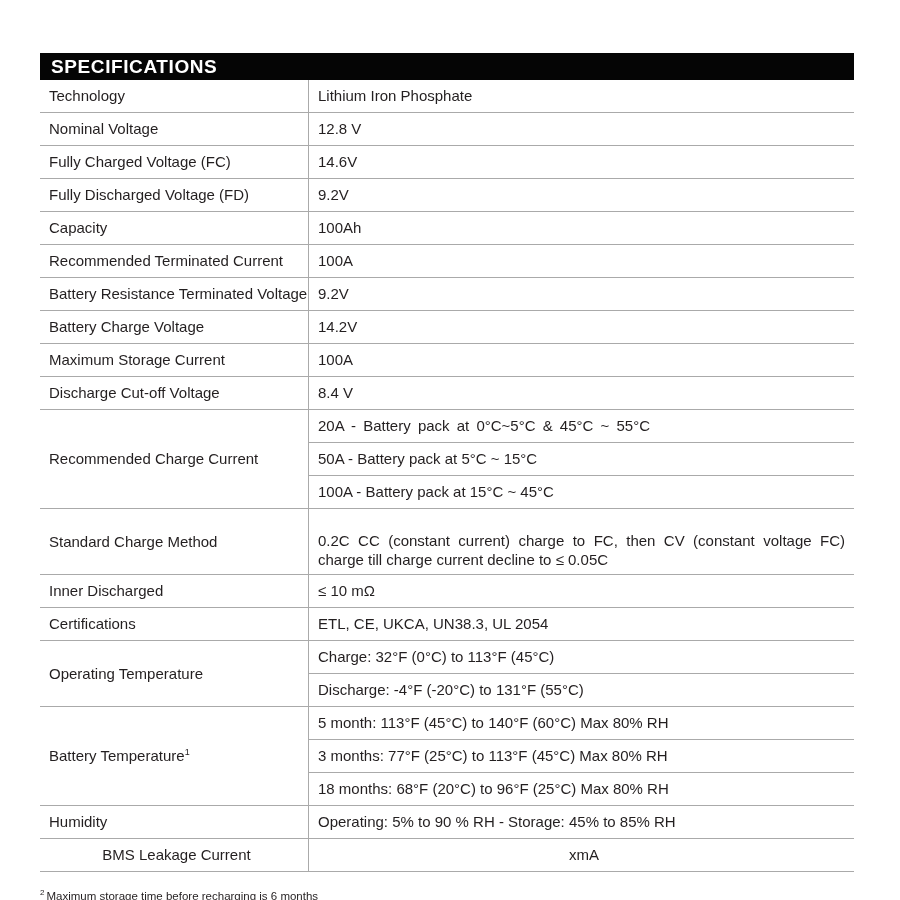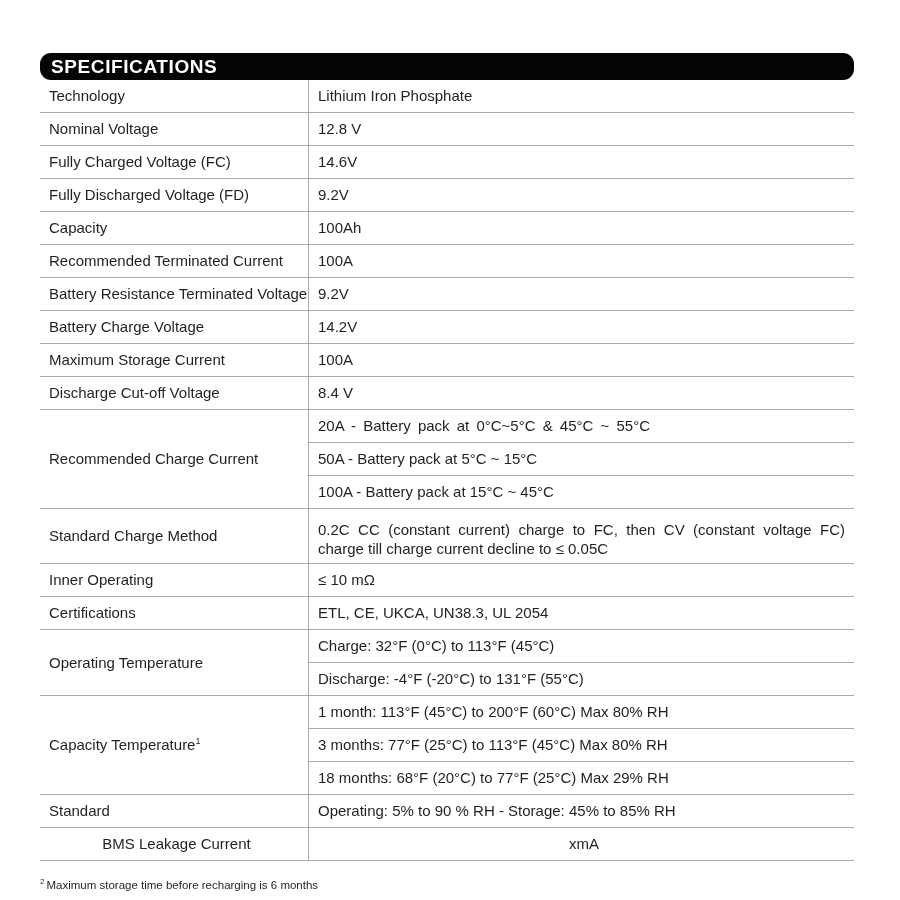--- a/index.html
+++ b/index.html
@@ -16,21 +16,20 @@
   .spec-header{
     width:814px;height:27px;
     background:#050505;
     color:#ffffff;
     font-size:19px;
     font-weight:bold;
     letter-spacing:0.6px;
     line-height:27px;
     padding-left:11px;
     box-sizing:border-box;
-    border-radius:11px;
   }
   table.spec{
     width:814px;
     border-collapse:collapse;
     table-layout:fixed;
     font-size:15px;
     color:#231f20;
   }
   table.spec td{
     border-top:1px solid #aaaaaa;
@@ -45,21 +44,21 @@
   table.spec tr.last td{border-bottom:1px solid #aaaaaa;text-align:center;}
   table.spec td.lbl{
     width:255px;
     border-right:1px solid #aaaaaa;
   }
   table.spec td.val{}
   table.spec td.multiline{
     white-space:normal;
     text-align:justify;
     line-height:19px;
-    padding-top:11px;
+    padding-top:22px;
     padding-bottom:5px;
     padding-right:9px;
   }
   table.spec td.spaced{word-spacing:3px;margin-top:21px;}
   sup{font-size:9px;vertical-align:super;line-height:0;}
   .footnotes{
     margin-top:17px;
     font-size:11.5px;
     line-height:15px;
     color:#231f20;
@@ -128,49 +127,49 @@
       </tr>
       <tr>
         <td class="val">100A - Battery pack at 15°C ~ 45°C</td>
       </tr>
 
       <tr>
         <td class="lbl">Standard Charge Method</td>
         <td class="val multiline">0.2C CC (constant current) charge to FC, then CV (constant voltage FC) charge till charge current decline to ≤ 0.05C</td>
       </tr>
       <tr>
-        <td class="lbl">Inner Operating</td>
+        <td class="lbl">Inner Discharged</td>
         <td class="val">≤ 10 mΩ</td>
       </tr>
       <tr>
         <td class="lbl">Certifications</td>
         <td class="val">ETL, CE, UKCA, UN38.3, UL 2054</td>
       </tr>
 
       <tr>
         <td class="lbl" rowspan="2">Operating Temperature</td>
         <td class="val">Charge: 32°F (0°C) to 113°F (45°C)</td>
       </tr>
       <tr>
         <td class="val">Discharge: -4°F (-20°C) to 131°F (55°C)</td>
       </tr>
 
       <tr>
-        <td class="lbl" rowspan="3"><span>Capacity Temperature</span><sup>1</sup></td>
-        <td class="val">1 month: 113°F (45°C) to 200°F (60°C) Max 80% RH</td>
+        <td class="lbl" rowspan="3"><span>Battery Temperature</span><sup>1</sup></td>
+        <td class="val">5 month: 113°F (45°C) to 140°F (60°C) Max 80% RH</td>
       </tr>
       <tr>
         <td class="val">3 months: 77°F (25°C) to 113°F (45°C) Max 80% RH</td>
       </tr>
       <tr>
-        <td class="val">18 months: 68°F (20°C) to 77°F (25°C) Max 29% RH</td>
+        <td class="val">18 months: 68°F (20°C) to 96°F (25°C) Max 80% RH</td>
       </tr>
 
       <tr>
-        <td class="lbl">Standard</td>
+        <td class="lbl">Humidity</td>
         <td class="val">Operating: 5% to 90 % RH - Storage: 45% to 85% RH</td>
       </tr>
       <tr class="last">
         <td class="lbl">BMS Leakage Current</td>
         <td class="val">xmA</td>
       </tr>
     </tbody>
       </table>
 
     <div class="footnotes">

